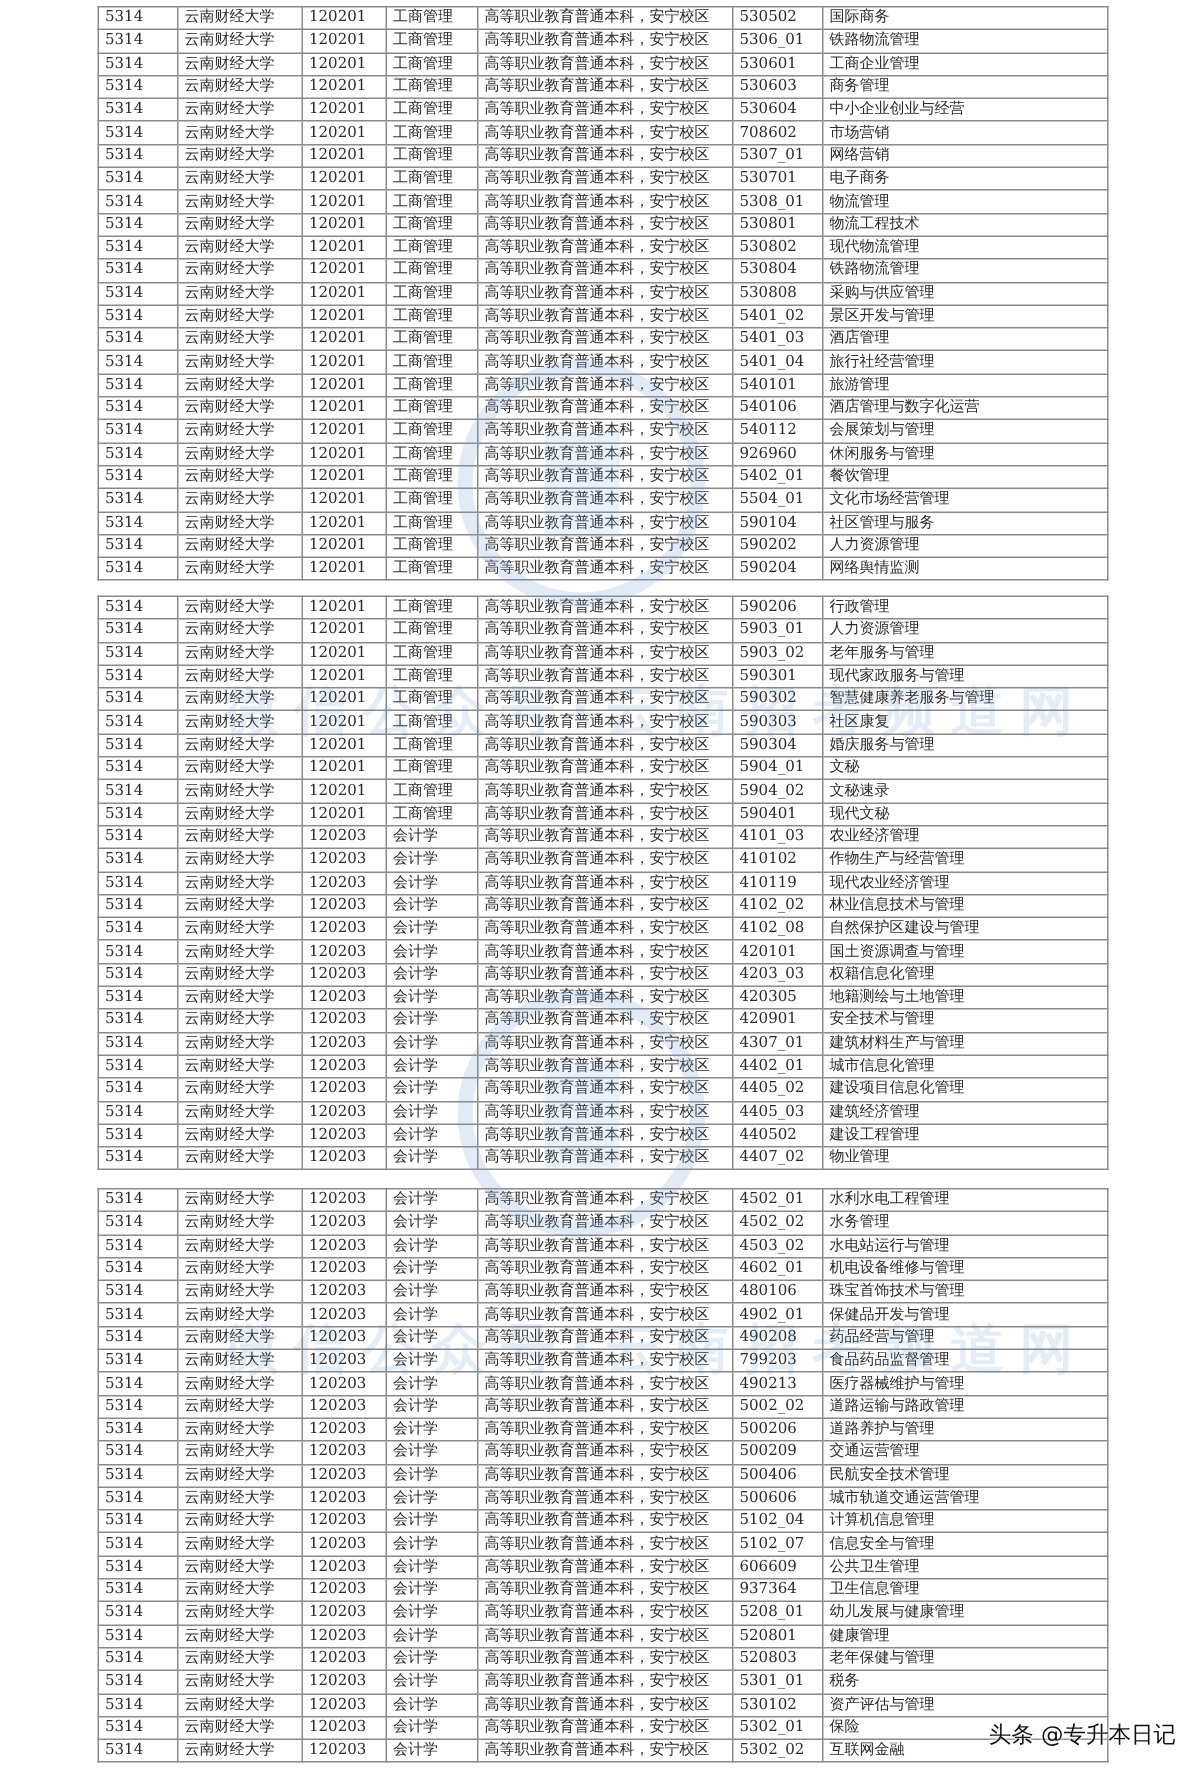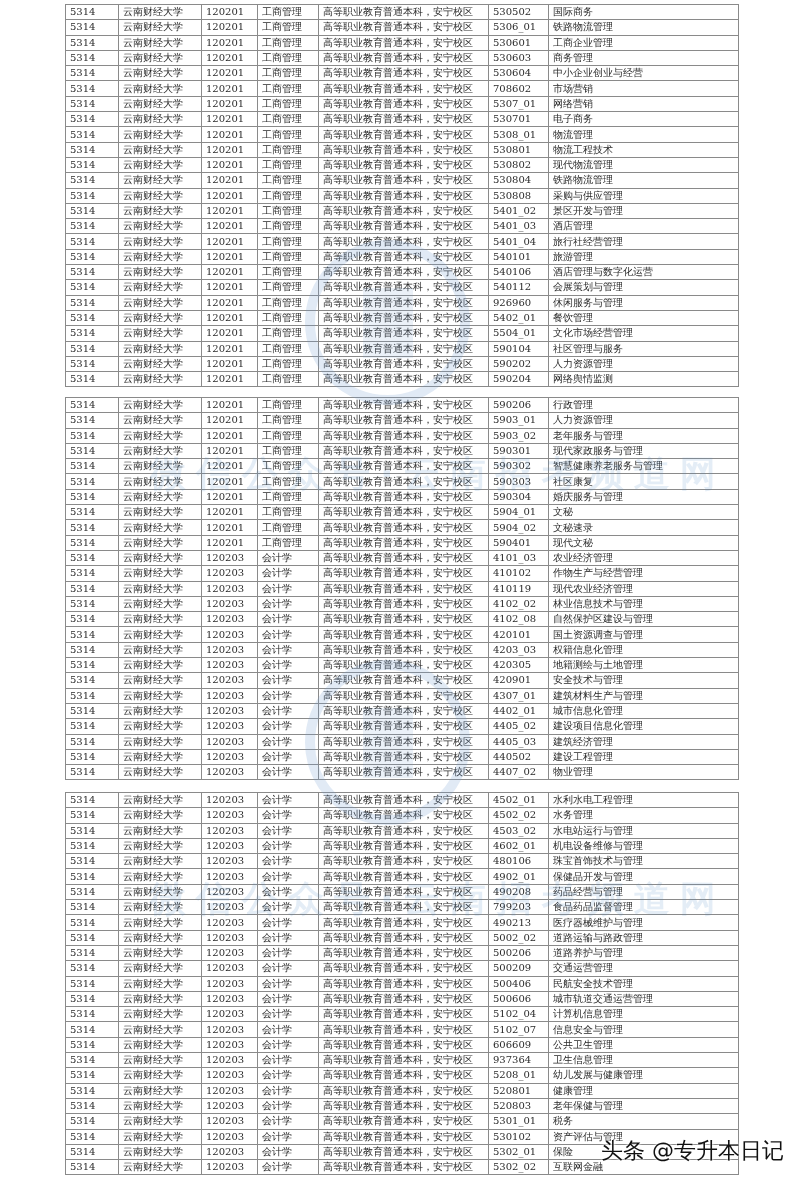--- a/index.html
+++ b/index.html
@@ -12,21 +12,21 @@
   .sheet col.c3 { width: 61px; } .sheet col.c4 { width: 170px; } .sheet col.c5 { width: 60px; }
   .sheet col.c6 { width: 190px; }
   #page1 { top: 4px; } #page2 { top: 397px; } #page3 { top: 792px; }
   .wm-seal { position: absolute; width: 165px; height: 165px; border-radius: 50%;
              border: 10px solid rgba(120,160,210,0.22); box-sizing: border-box; pointer-events: none; }
   .wm-seal::after { content: ""; position: absolute; left: 50%; top: 50%; width: 50px; height: 70px;
              transform: translate(-50%,-50%); background: rgba(120,160,210,0.15); }
   .wm-banner { position: absolute; left: 150px; width: 520px; font-size: 36px; font-weight: bold;
              color: rgba(90,140,200,0.16); letter-spacing: 10px; font-family: "DejaVu Sans", sans-serif;
              pointer-events: none; white-space: nowrap; }
-  .credit { position: absolute; right: 16px; bottom: 16px; font-size: 22px; color: #111;
+  .credit { position: absolute; right: 16px; bottom: 16px; font-size: 15px; color: #111;
             font-family: "DejaVu Sans", sans-serif; text-shadow: 0 0 3px #fff, 0 0 3px #fff; }
 </style>
 </head>
 <body>
 
 <table class="sheet" id="page1">
   <colgroup>
       <col class="c0">
       <col class="c1">
       <col class="c2">

